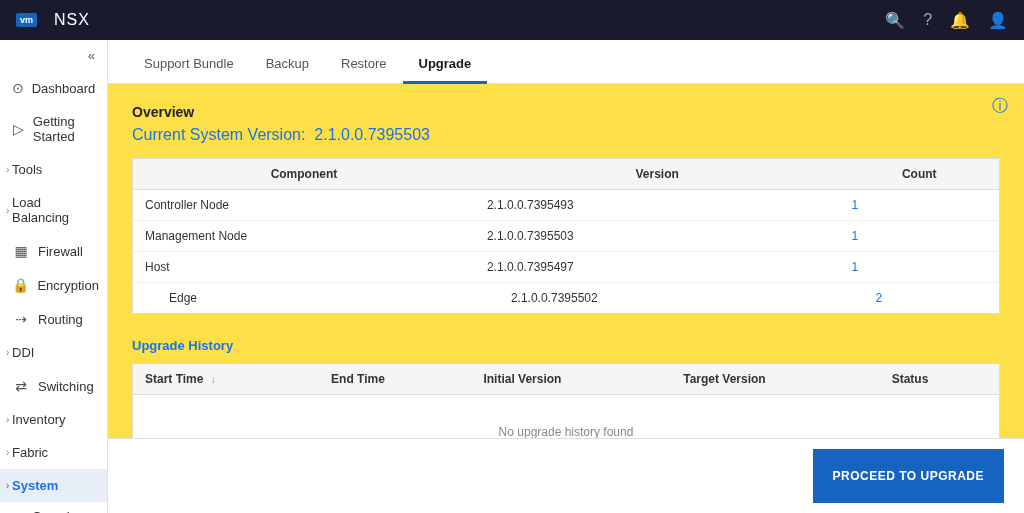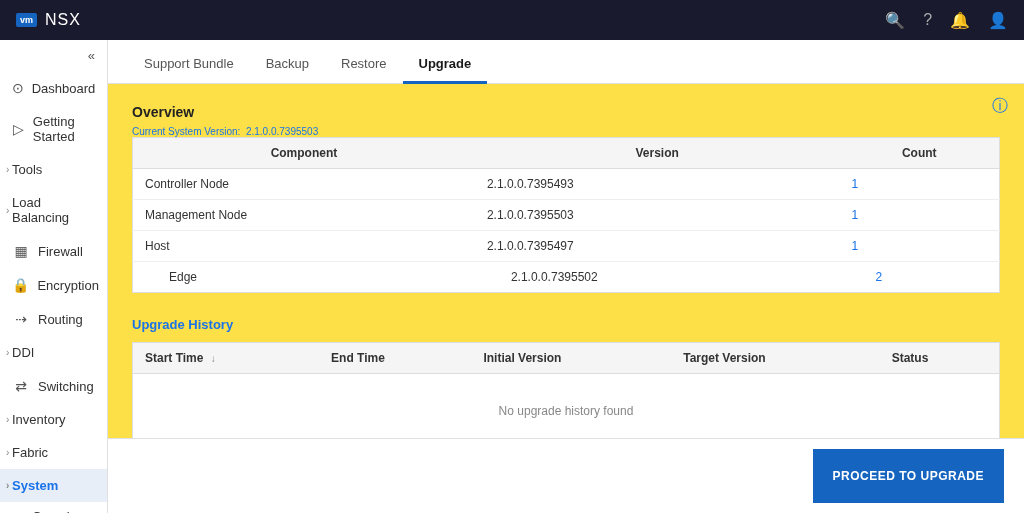--- a/index.html
+++ b/index.html
@@ -9,21 +9,21 @@
     .topbar {
       background: #1a1a2e;
       height: 40px;
       display: flex;
       align-items: center;
       padding: 0 16px;
       justify-content: space-between;
       flex-shrink: 0;
     }
     .topbar-left { display: flex; align-items: center; gap: 8px; }
-    .topbar-logo { color: #fff; font-size: 11px; font-weight: bold; display: flex; align-items: center; gap: 8px; }
+    .topbar-logo { color: #fff; font-size: 11px; font-weight: bold; display: flex; align-items: center; gap: 17px; }
     .vm-icon { background: #1565c0; color: #fff; font-size: 9px; padding: 2px 4px; border-radius: 2px; font-weight: bold; }
     .nsx-text { color: #fff; font-size: 16px; font-weight: 300; letter-spacing: 1px; }
     .topbar-right { display: flex; align-items: center; gap: 18px; }
     .topbar-icon { color: #aaa; font-size: 16px; cursor: pointer; }
 
     
     .main-layout { display: flex; flex: 1; overflow: hidden; }
 
     
     .sidebar {
@@ -74,21 +74,21 @@
       margin-bottom: -1px;
     }
     .tab.active { color: #1a1a1a; border-bottom: 3px solid #1565c0; font-weight: 600; }
 
     
     .main-content { flex: 1; overflow-y: auto; padding: 20px 24px; position: relative; }
 
     .help-icon { position: absolute; top: 12px; right: 16px; color: #1a73e8; font-size: 16px; cursor: pointer; }
 
     .section-title { font-size: 14px; font-weight: 700; color: #222; margin-bottom: 6px; }
-    .current-version { font-size: 10px; color: #555; }
+    .current-version { font-size: 16px; color: #555; margin-bottom: 14px; }
     .current-version span { color: #1a73e8; }
 
     
     .data-table { width: 100%; border-collapse: collapse; border: 1px solid #ddd; margin-bottom: 24px; background: #fff; }
     .data-table th {
       background: #f5f5f5;
       padding: 8px 12px;
       text-align: center;
       font-size: 12px;
       font-weight: 600;

